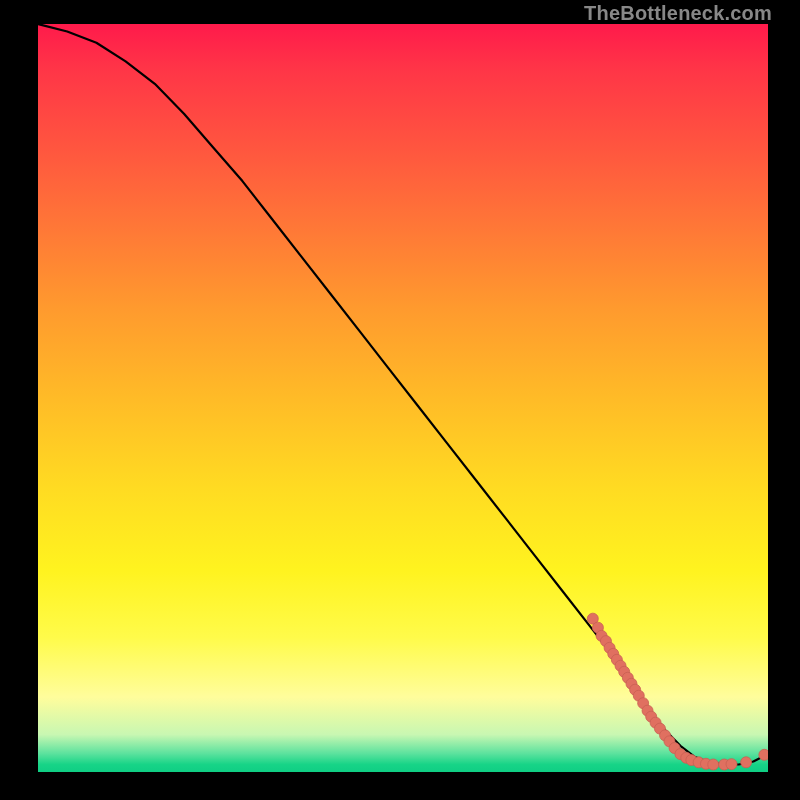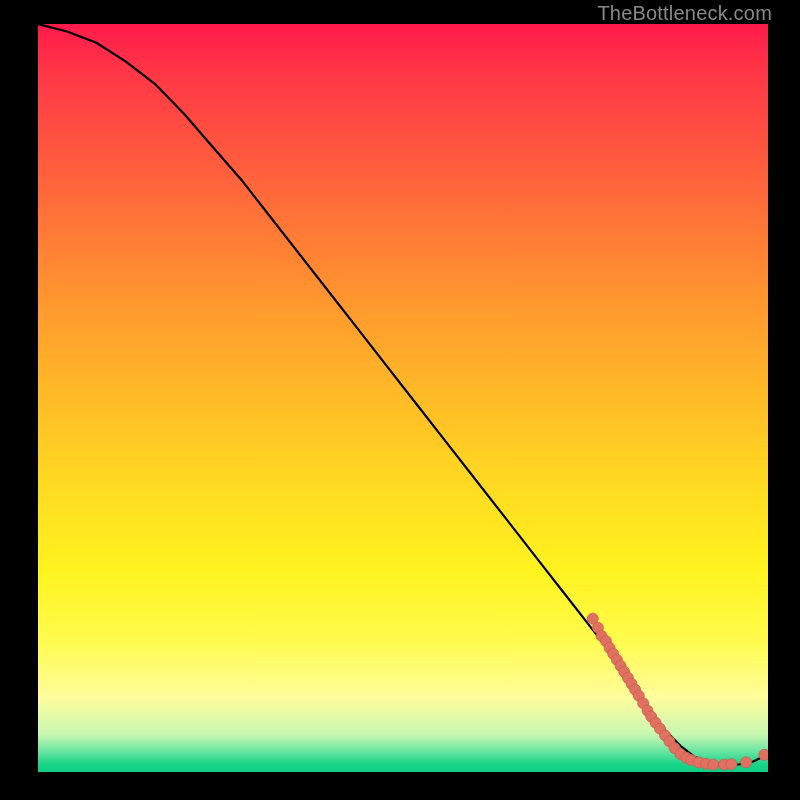--- a/index.html
+++ b/index.html
@@ -50,21 +50,21 @@
     position: absolute;
     inset: 0;
   }
   .watermark {
     position: absolute;
     top: 2px;
     right: 28px;
     color: #888;
     font-size: 20px;
     letter-spacing: 0.2px;
-    font-weight: 400;
+    font-weight: 700;
     user-select: none;
   }
 </style>
 </head>
 <body>
 
 <div class="stage">
 
   <div class="plot-area">
     <div class="plot-gradient"></div>

